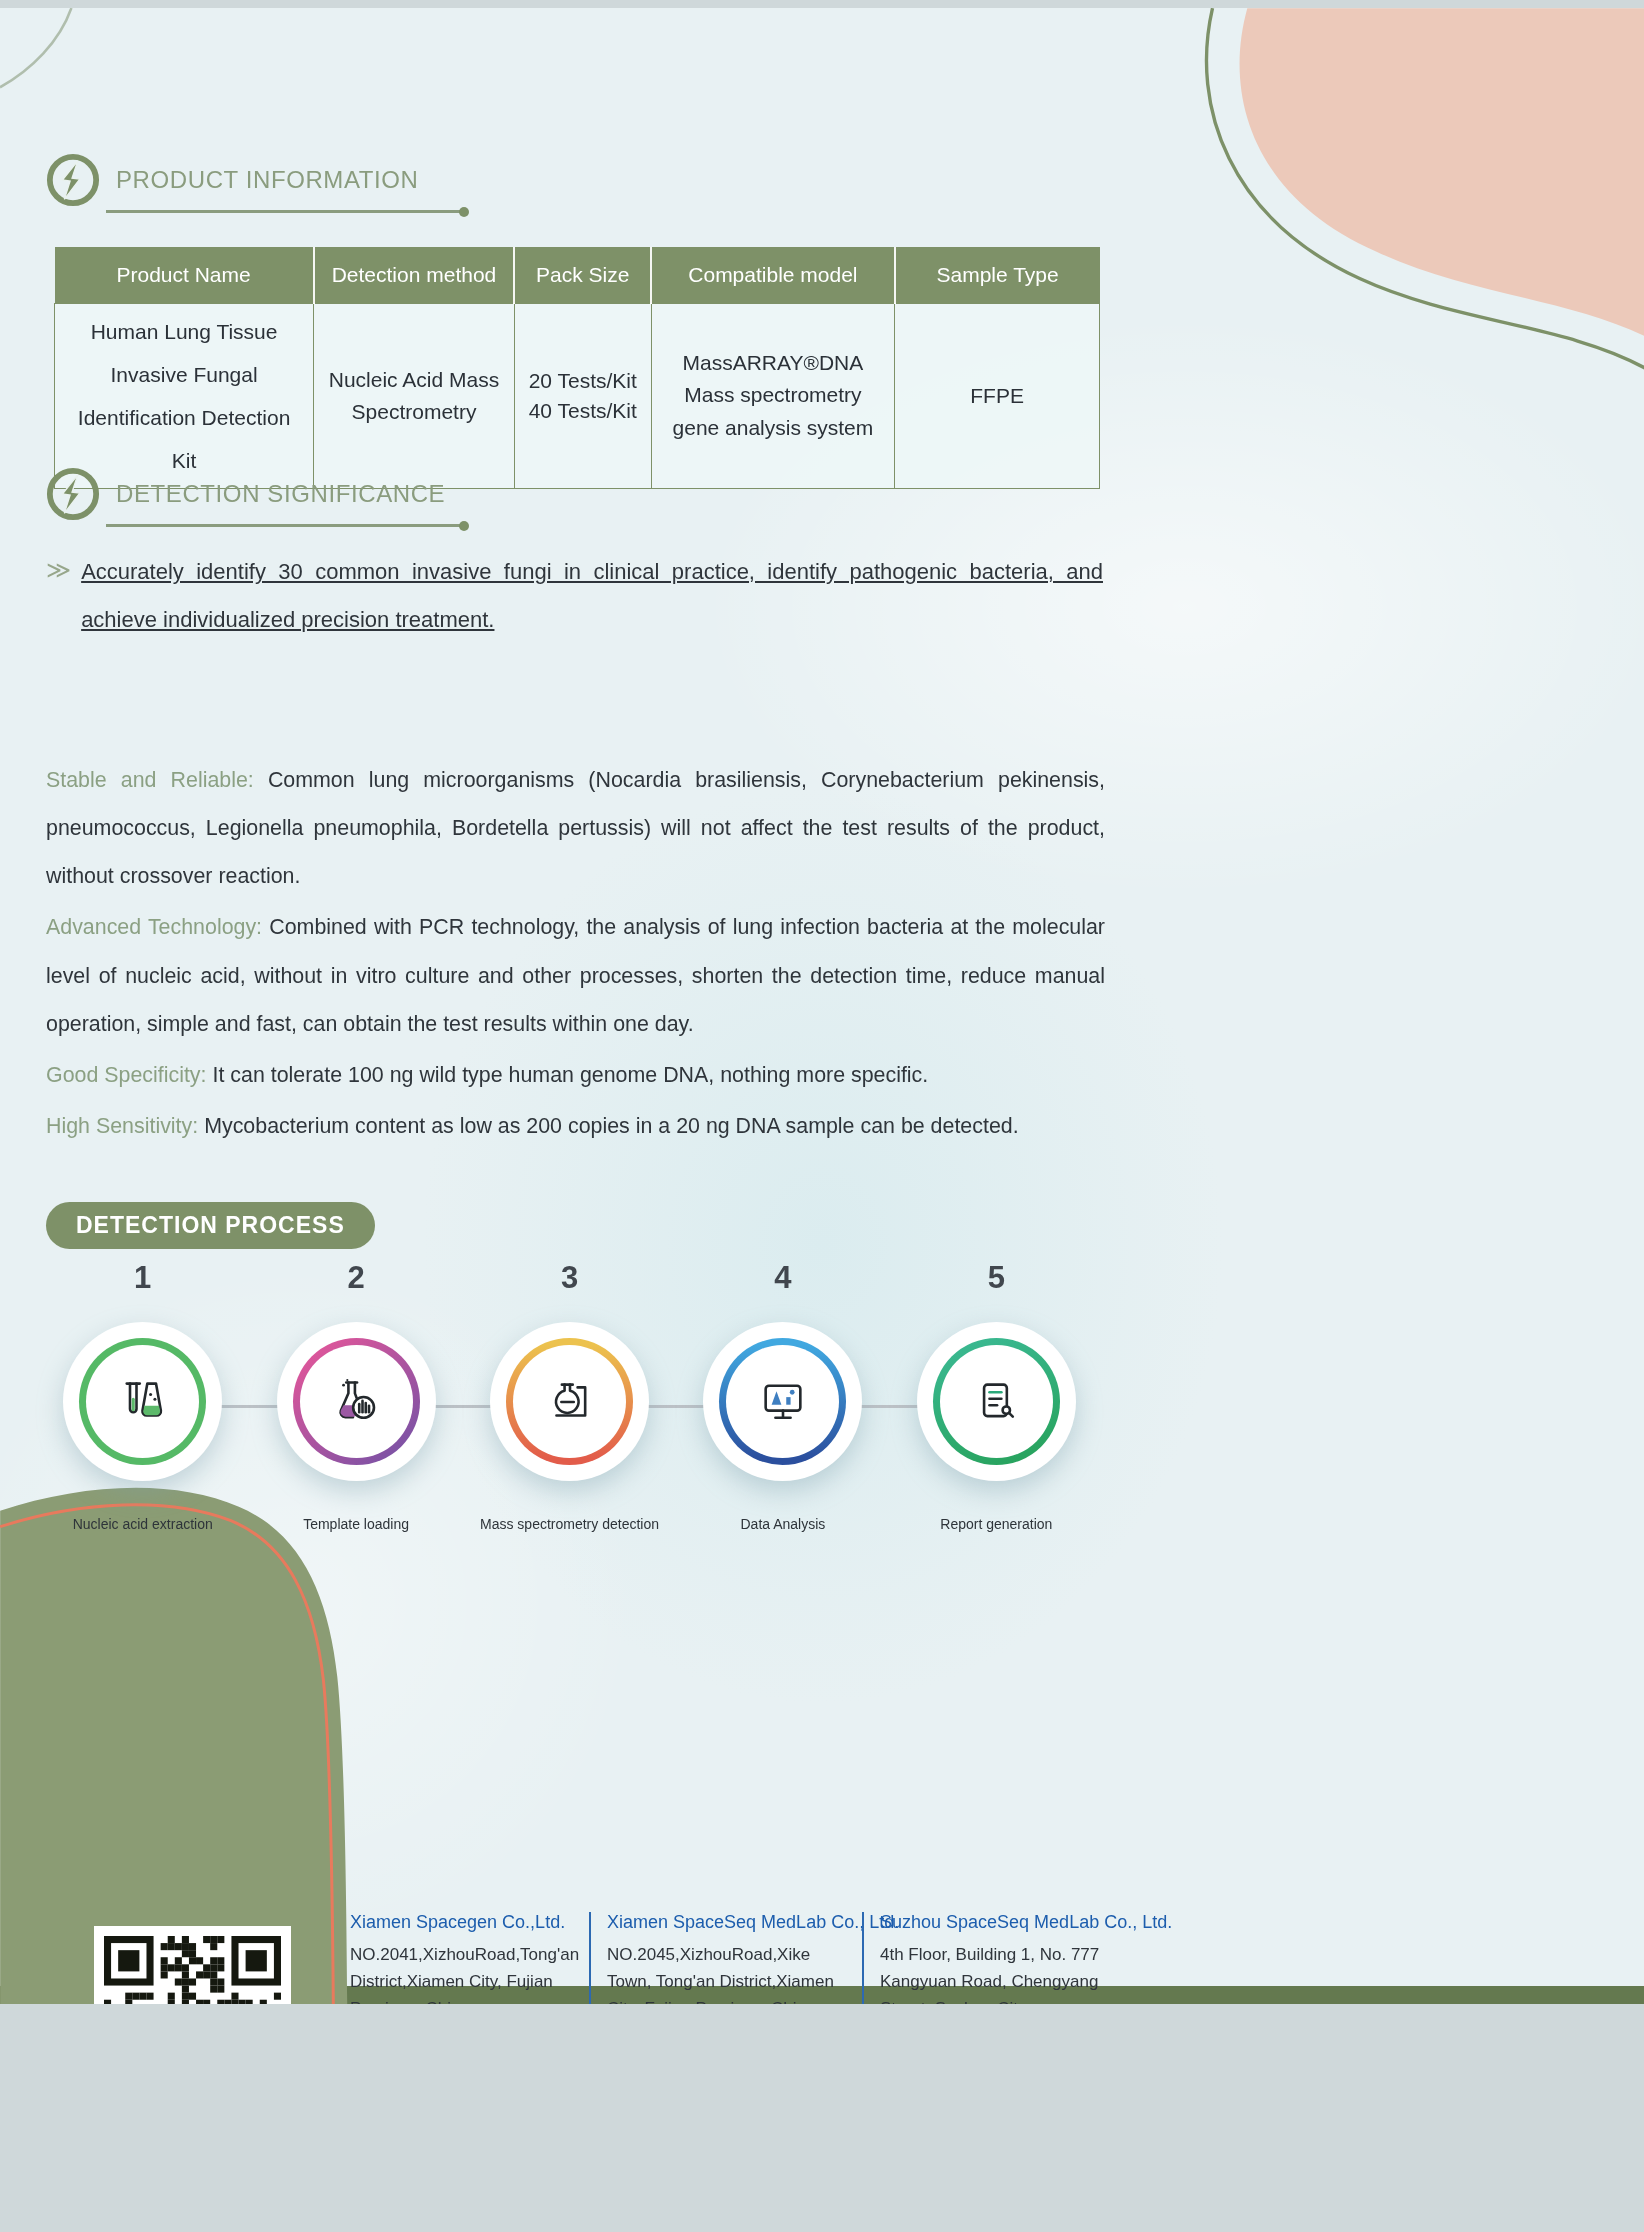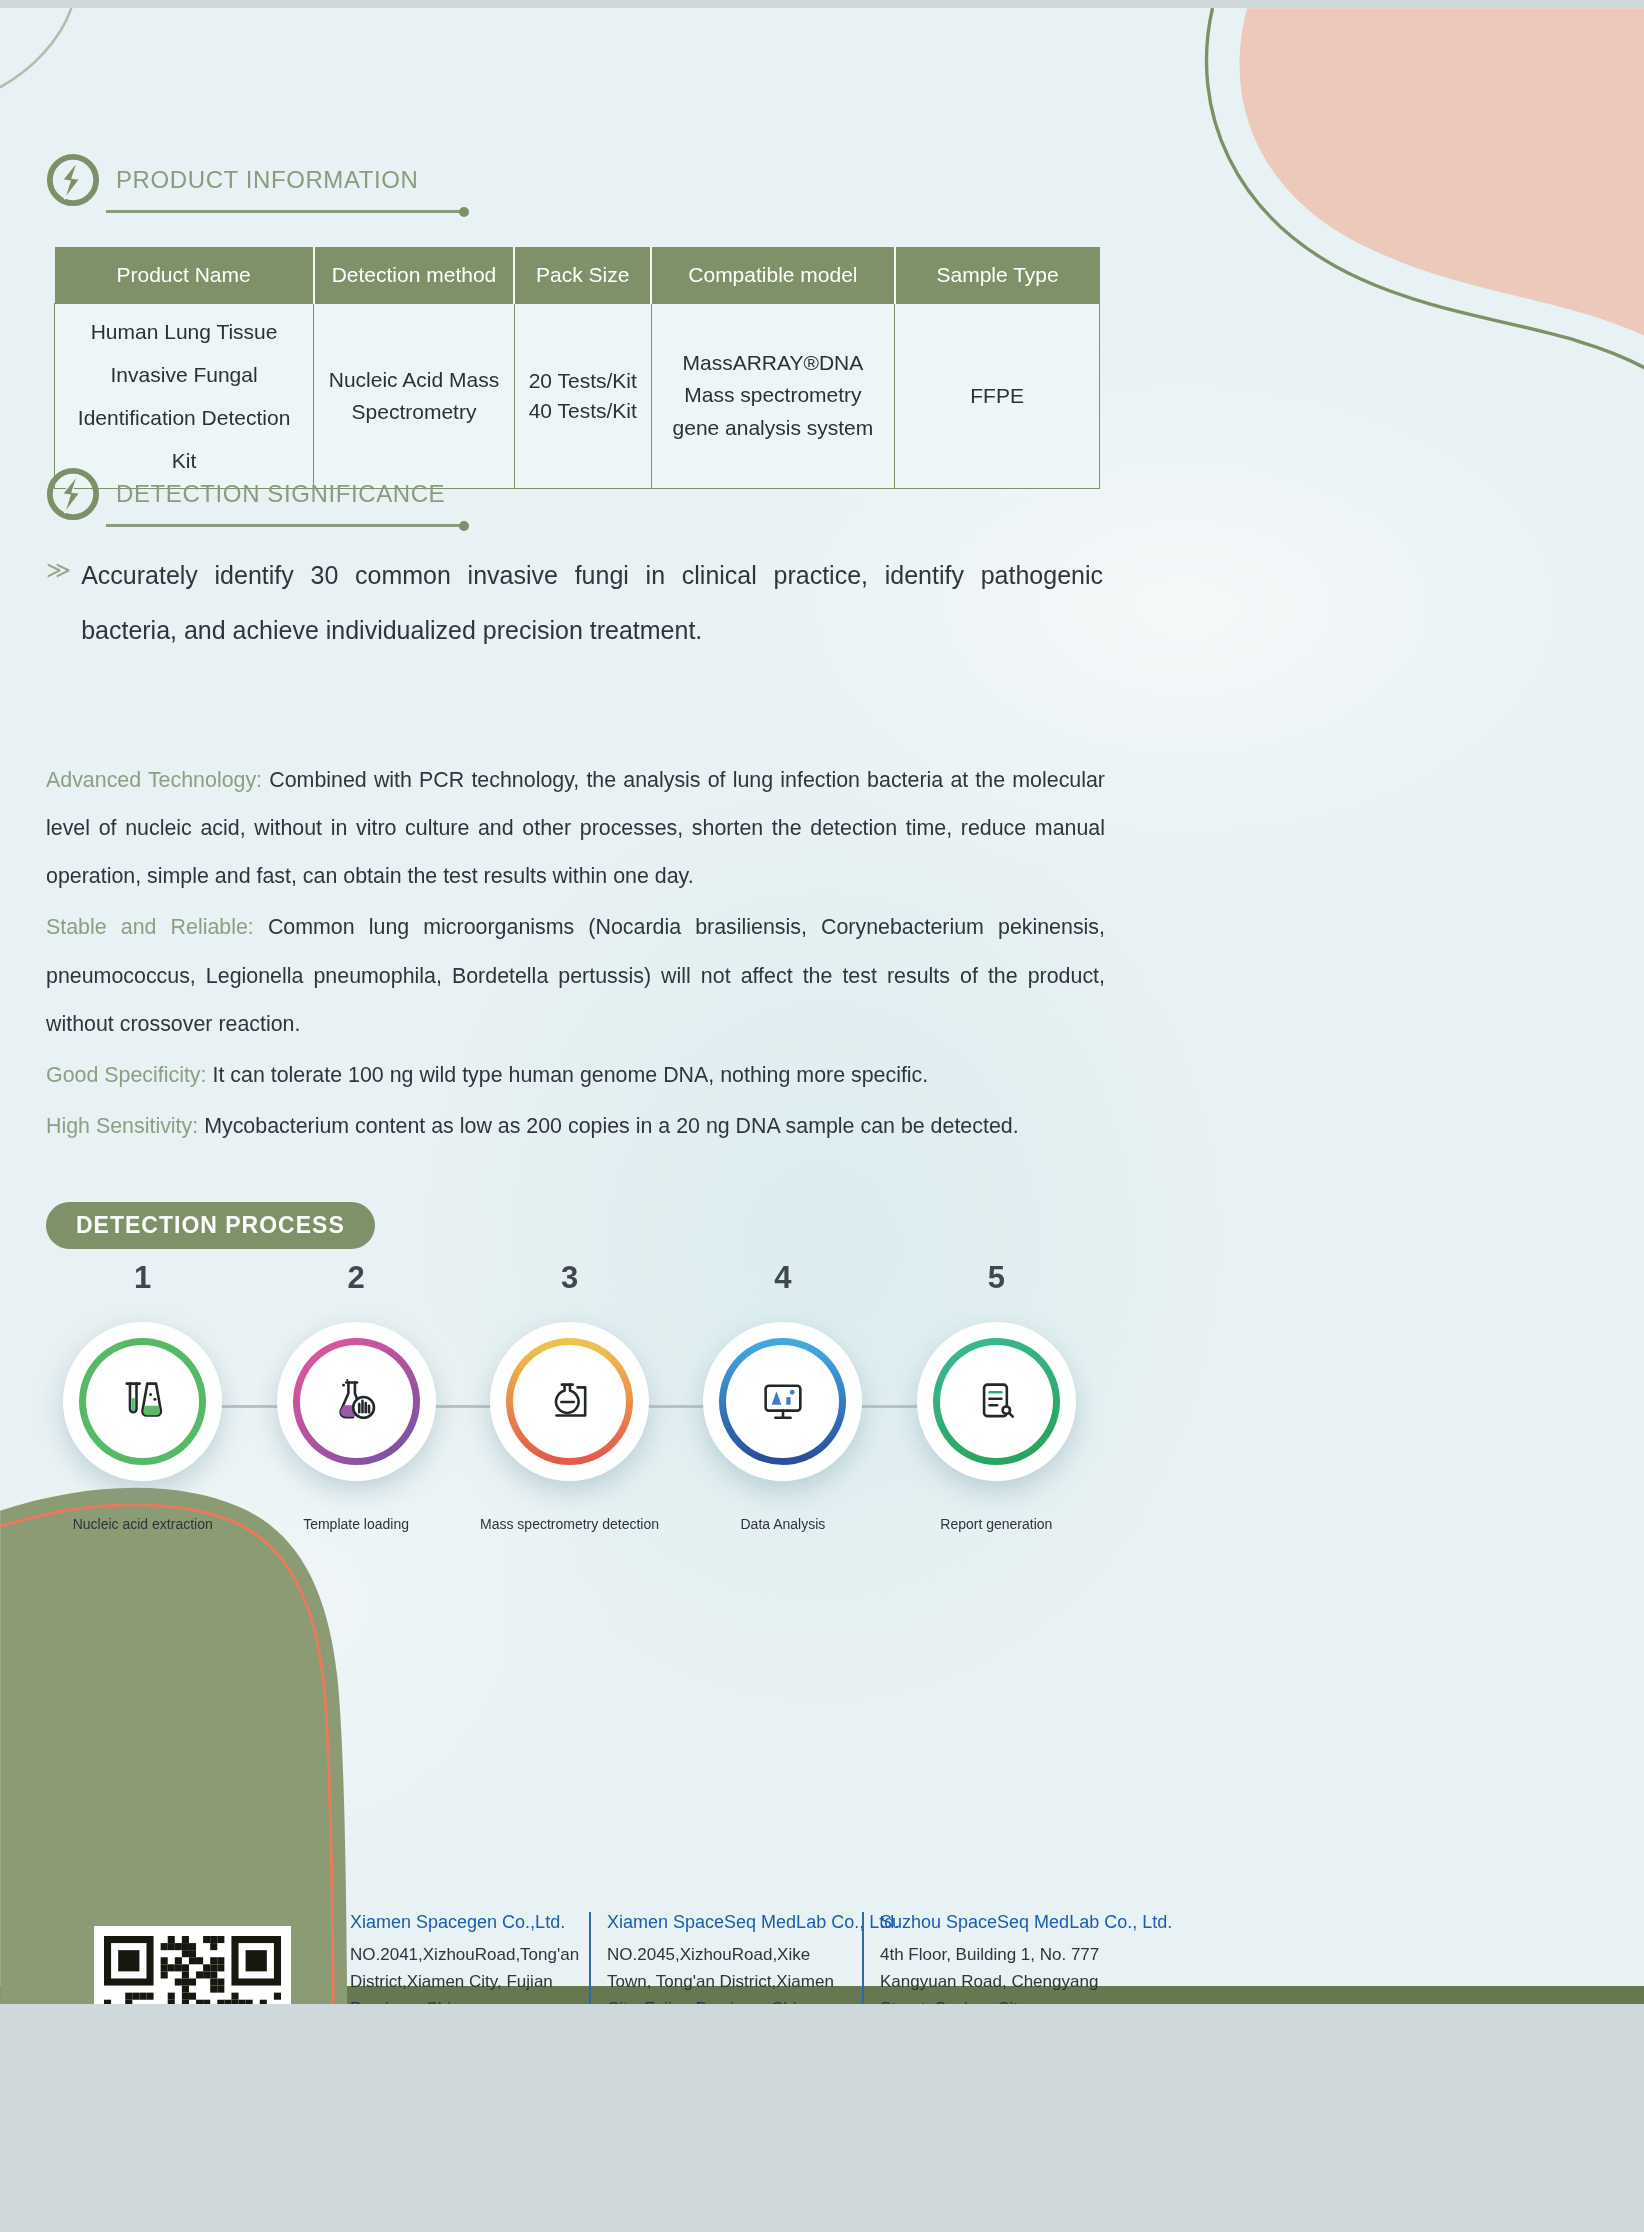--- a/index.html
+++ b/index.html
@@ -43,21 +43,21 @@
     line-height:1.5; vertical-align:middle;
   }
   .product-table td.col-name { line-height:2.05; }
   .product-table td.col-pack { white-space:pre-line; line-height:1.4; }
   .product-table td.col-model { line-height:1.55; }
   .col-w1{width:24.8%}.col-w2{width:19.2%}.col-w3{width:13.1%}.col-w4{width:23.3%}.col-w5{width:19.6%}
 
   
   .bullet-row { position:absolute; left:46px; top:540px; width:1057px; display:flex; gap:10px; }
   .bullet-marker { color:#97a78b; font-size:24px; line-height:44px; flex:0 0 auto; }
-  .bullet-text { font-size:25px; line-height:2.2; color:#2f353b; text-align:justify; }
+  .bullet-text { font-size:22px; line-height:2.2; color:#2f353b; text-align:justify;text-decoration:underline; }
 
   .features { position:absolute; left:46px; top:748px; width:1059px; }
   .features p { font-size:21.4px; line-height:2.25; color:#2f353b; text-align:justify; margin-bottom:3px; }
   .f-label { color:#8ba083; }
 
   
   .process-pill { position:absolute; left:46px; top:1194px; background:#7e9168; color:#fff;
     font-weight:bold; font-size:23px; letter-spacing:1px; padding:10px 30px; border-radius:24px; }
   .process-connector { position:absolute; left:142px; top:1397px; width:853px; height:3px; background:#bcc1c6; }
   .process-row { position:absolute; left:36px; top:1252px; width:1067px; display:flex; }
@@ -160,22 +160,22 @@
     <div class="head-line"></div>
   </div>
 
   <div class="bullet-row">
     <span class="bullet-marker">≫</span>
     <span class="bullet-text">Accurately identify 30 common invasive fungi in clinical practice, identify pathogenic bacteria, and achieve individualized precision treatment.</span>
   </div>
 
 
   <div class="features">
+    <p><span class="f-label">Stable and Reliable:</span> <span>Common lung microorganisms (Nocardia brasiliensis, Corynebacterium pekinensis, pneumococcus, Legionella pneumophila, Bordetella pertussis) will not affect the test results of the product, without crossover reaction.</span></p>
     <p><span class="f-label">Advanced Technology:</span> <span>Combined with PCR technology, the analysis of lung infection bacteria at the molecular level of nucleic acid, without in vitro culture and other processes, shorten the detection time, reduce manual operation, simple and fast, can obtain the test results within one day.</span></p>
-    <p><span class="f-label">Stable and Reliable:</span> <span>Common lung microorganisms (Nocardia brasiliensis, Corynebacterium pekinensis, pneumococcus, Legionella pneumophila, Bordetella pertussis) will not affect the test results of the product, without crossover reaction.</span></p>
     <p><span class="f-label">Good Specificity:</span> <span>It can tolerate 100 ng wild type human genome DNA, nothing more specific.</span></p>
     <p><span class="f-label">High Sensitivity:</span> <span>Mycobacterium content as low as 200 copies in a 20 ng DNA sample can be detected.</span></p>
   </div>
 
   <div class="process-pill">DETECTION PROCESS</div>
 
   <div class="process-connector"></div>
 
   <div class="process-row">
 

